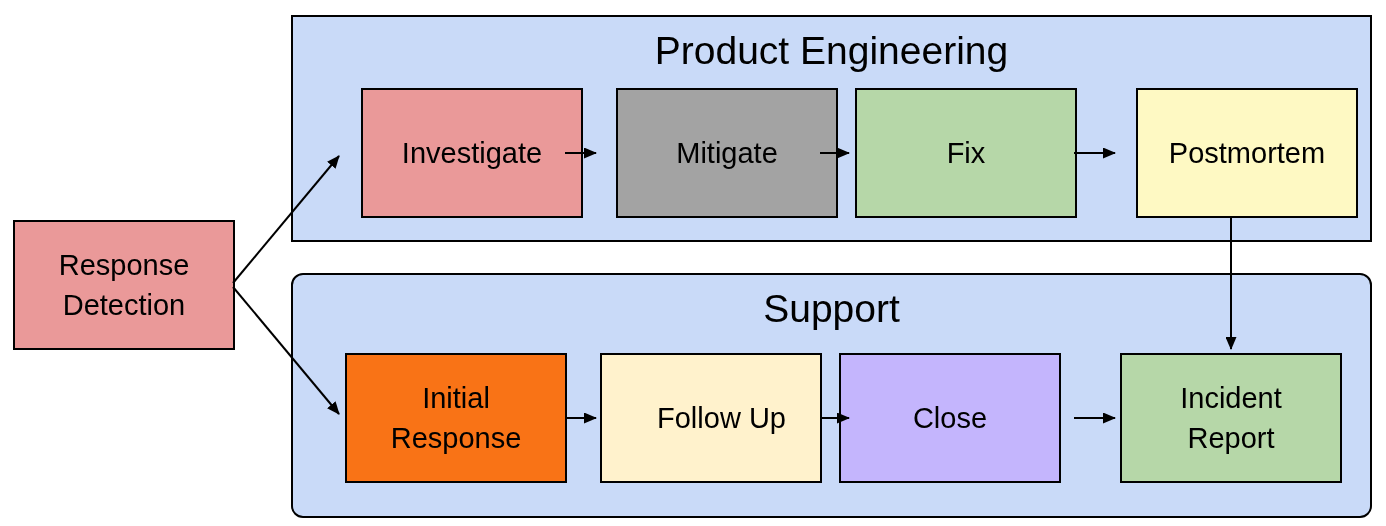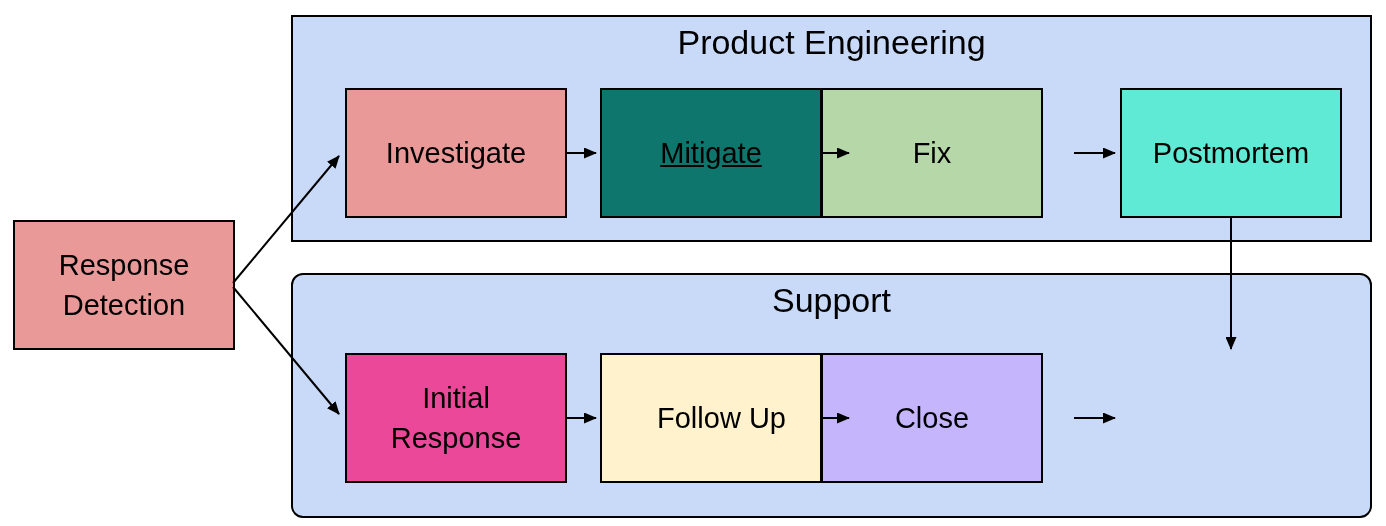--- a/index.html
+++ b/index.html
@@ -31,23 +31,23 @@
     left: 291px;
     top: 273px;
     width: 1081px;
     height: 245px;
     border-radius: 12px;
   }
   .lane-title {
     position: absolute;
     left: 0;
     right: 0;
-    top: 8px;
+    top: 17px;
     text-align: center;
-    font-size: 34px;
+    font-size: 39px;
     line-height: 34px;
     white-space: nowrap;
   }
   .node {
     position: absolute;
     border: 2px solid #000000;
     box-sizing: border-box;
     width: 222px;
     height: 130px;
     display: flex;
@@ -55,25 +55,25 @@
     justify-content: center;
     text-align: center;
     font-size: 29px;
     line-height: 40px;
     padding: 0 14px;
   }
   .node-start {
     left: 13px;
     top: 220px;
   }
-  .lane-pe .node   { top: 71px; }
+  .lane-pe .node   { top: 71px; margin-left: 16px; }
   .lane-support .node { top: 78px; }
   .col-1 { left: 52px; }
   .col-2 { left: 307px; }
-  .col-3 { left: 528px; text-align: right; }
+  .col-3 { left: 546px; text-align: right; }
   .col-4 { left: 827px; }
   .arrows-layer {
     position: absolute;
     left: 0;
     top: 0;
     width: 1386px;
     height: 526px;
     pointer-events: none;
   }
   .arrows-layer line {
@@ -84,30 +84,31 @@
 </head>
 <body>
 
 <div class="canvas">
 
   <div class="node node-start" style="background-color: rgb(234, 153, 153);">Response Detection</div>
 
   <section class="lane lane-pe" style="background-color: rgb(201, 218, 248);">
     <div class="lane-title">Product Engineering</div>
     <div class="node col-1" style="background-color: rgb(234, 153, 153);">Investigate</div>
-    <div class="node col-2" style="background-color: #0f766e; text-decoration: underline;">Mitigate</div>
+    <div class="node col-2" style="background-color: #a3a3a3;">Mitigate</div>
     <div class="node col-3" style="background-color: rgb(182, 215, 168);">Fix</div>
-    <div class="node col-4" style="background-color: #5eead4;">Postmortem</div>
+    <div class="node col-4" style="background-color: #fef9c3;">Postmortem</div>
   </section>
 
   <section class="lane lane-support" style="background-color: rgb(201, 218, 248);">
     <div class="lane-title">Support</div>
-    <div class="node col-1" style="background-color: #ec4899; text-align: center;">Initial Response</div>
+    <div class="node col-1" style="background-color: #f97316; text-align: center;">Initial Response</div>
     <div class="node col-2" style="background-color: rgb(255, 242, 204); padding-left: 35px;">Follow Up</div>
     <div class="node col-3" style="background-color: #c4b5fd;">Close</div>
+    <div class="node col-4" style="background-color: rgb(182, 215, 168);">Incident Report</div>
   </section>
 
   <svg class="arrows-layer" viewBox="0 0 1386 526" xmlns="http://www.w3.org/2000/svg">
     <defs>
       <marker id="ah" markerWidth="13" markerHeight="11" refX="12" refY="5.5" orient="auto" markerUnits="userSpaceOnUse">
         <path d="M0,0 L13,5.5 L0,11 Z" fill="#000000"></path>
       </marker>
     </defs>
     <line x1="233" y1="283" x2="339" y2="156" marker-end="url(#ah)"></line>
     <line x1="233" y1="287" x2="339" y2="414" marker-end="url(#ah)"></line>

